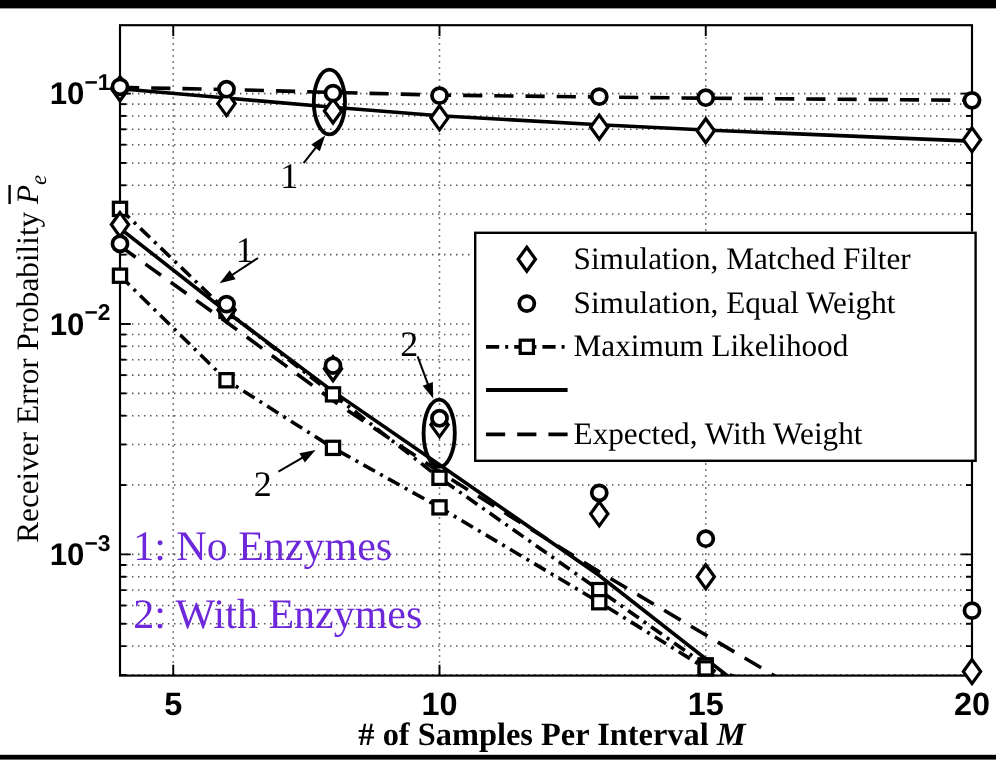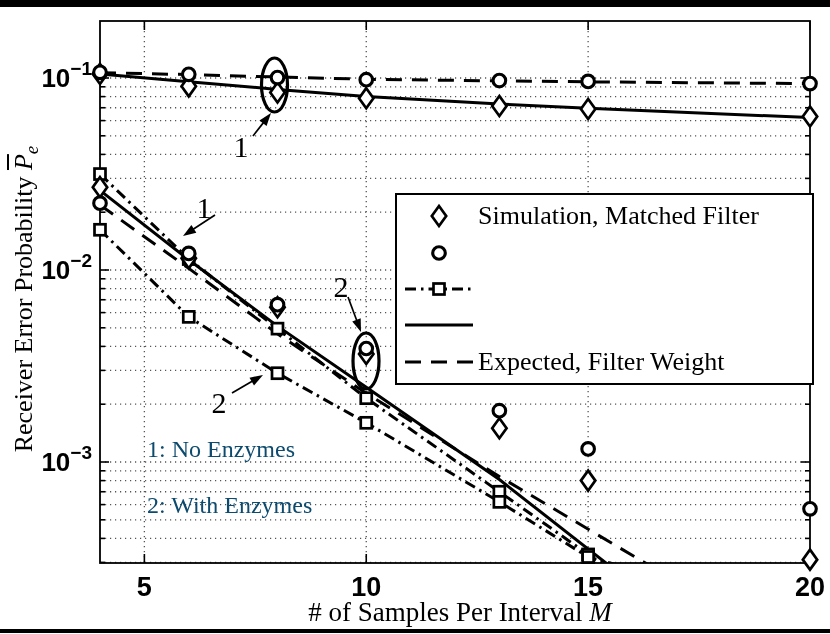--- a/index.html
+++ b/index.html
@@ -5,25 +5,25 @@
   html,body{margin:0;padding:0;background:#fff;}
   #fig{position:relative;width:830px;height:634px;background:#fff;overflow:hidden;
        font-family:"Liberation Serif","DejaVu Serif",serif;}
   .hbar{position:absolute;left:0;width:830px;background:#000;}
   #topbar{top:0;height:7px;}
   #botbar{top:629px;height:4px;}
   #plot{position:absolute;left:0;top:0;}
   .ylabel{position:absolute;left:-190px;top:283px;width:430px;height:32px;
           transform:rotate(-90deg);text-align:center;font-size:26px;color:#000;white-space:nowrap;}
   .xlabel{position:absolute;left:230px;top:597px;width:460px;text-align:center;
-          font-size:27px;color:#000;white-space:nowrap;}
+          font-size:27px;color:#000;white-space:nowrap;font-weight:bold;}
   .ital{font-style:italic;}
   .ovl{text-decoration:overline;}
   .xlabel sub,.ylabel sub{font-size:19px;}
-  .note{position:absolute;left:111px;font-size:24px;color:#0c4a6e;white-space:nowrap;margin-left:36px;}
+  .note{position:absolute;left:111px;font-size:35px;color:#6d28d9;white-space:nowrap;}
   #note1{top:436px;}
   #note2{top:492px;text-align:center;}
   #legend{position:absolute;left:395px;top:193px;width:419px;height:192px;
           border:2px solid #000;background:#fff;box-sizing:border-box;
           display:flex;flex-direction:column;justify-content:space-around;
           padding:3px 4px 3px 6px;}
   .lgrow{display:flex;align-items:center;height:34px;}
   .lgrow svg{flex:0 0 72px;height:30px;}
   .lgrow span{font-size:26px;color:#000;white-space:nowrap;margin-left:3px;font-family:Liberation Serif, serif;}
   .ytick{font:bold 26px "Liberation Sans","DejaVu Sans",sans-serif;fill:#000;}
@@ -247,34 +247,36 @@
     <div class="lgrow">
       <svg class="lg-mark" viewBox="0 0 72 30">
           <path d="M 36 5 L 43.2 15 L 36 25 L 28.8 15 Z" stroke-width="2.7" fill="#fff" stroke="#000"></path>
         </svg>
       <span>Simulation, Matched Filter</span>
     </div>
     <div class="lgrow">
       <svg class="lg-mark" viewBox="0 0 72 30">
           <circle cx="36" cy="15" r="6.3" stroke-width="3.1" fill="#fff" stroke="#000"></circle>
         </svg>
+      <span>Simulation, Equal Weight</span>
     </div>
     <div class="lgrow">
       <svg class="lg-mark" viewBox="0 0 72 30">
           <line x1="2" y1="15" x2="70" y2="15" stroke="#000" stroke-width="3.2" stroke-dasharray="11 5 2.5 5"></line>
           <rect x="30.5" y="9.5" width="11" height="11" stroke-width="2.7" fill="#fff" stroke="#000"></rect>
         </svg>
+      <span>Maximum Likelihood</span>
     </div>
     <div class="lgrow">
       <svg class="lg-mark" viewBox="0 0 72 30">
           <line x1="2" y1="15" x2="70" y2="15" stroke="#000" stroke-width="3.2"></line>
         </svg>
     </div>
     <div class="lgrow">
       <svg class="lg-mark" viewBox="0 0 72 30">
           <line x1="2" y1="15" x2="70" y2="15" stroke="#000" stroke-width="3.2" stroke-dasharray="16 10"></line>
         </svg>
-      <span>Expected, Filter Weight</span>
+      <span>Expected, With Weight</span>
     </div>
   </div>
 
   <div id="botbar" class="hbar"></div>
 </div>
 
 </body></html>

